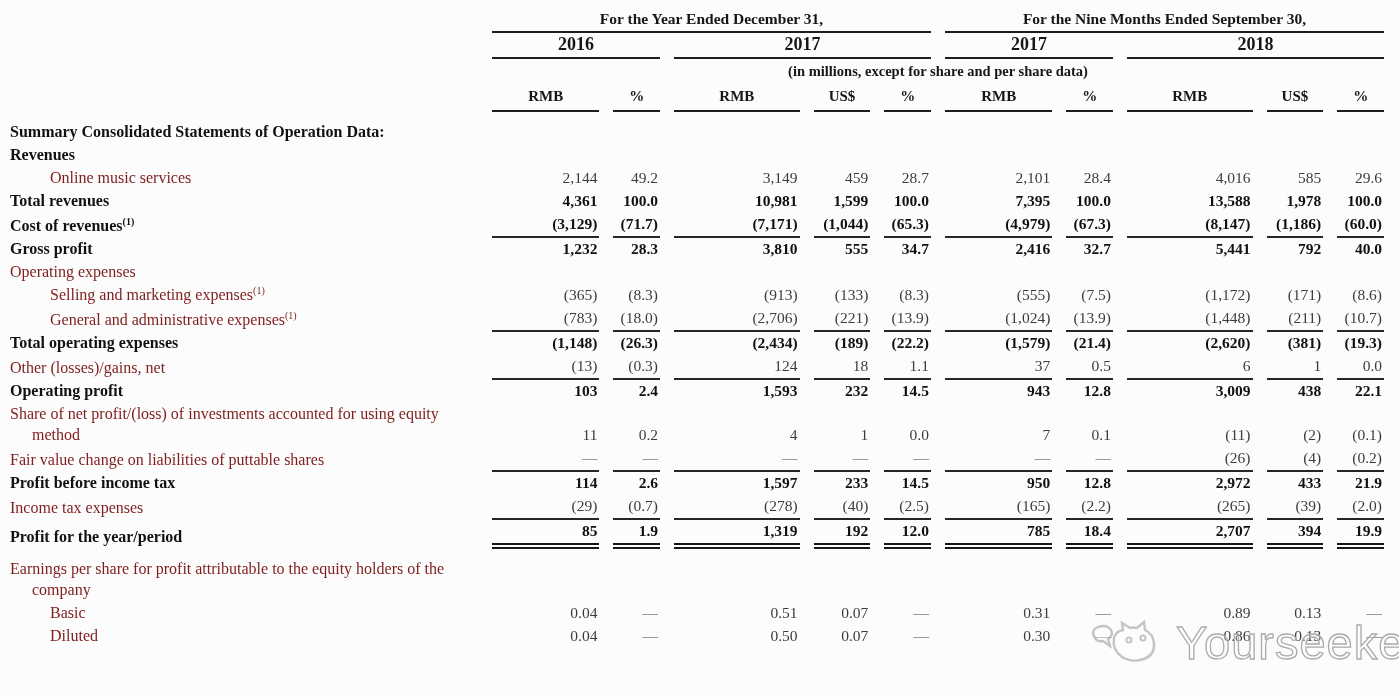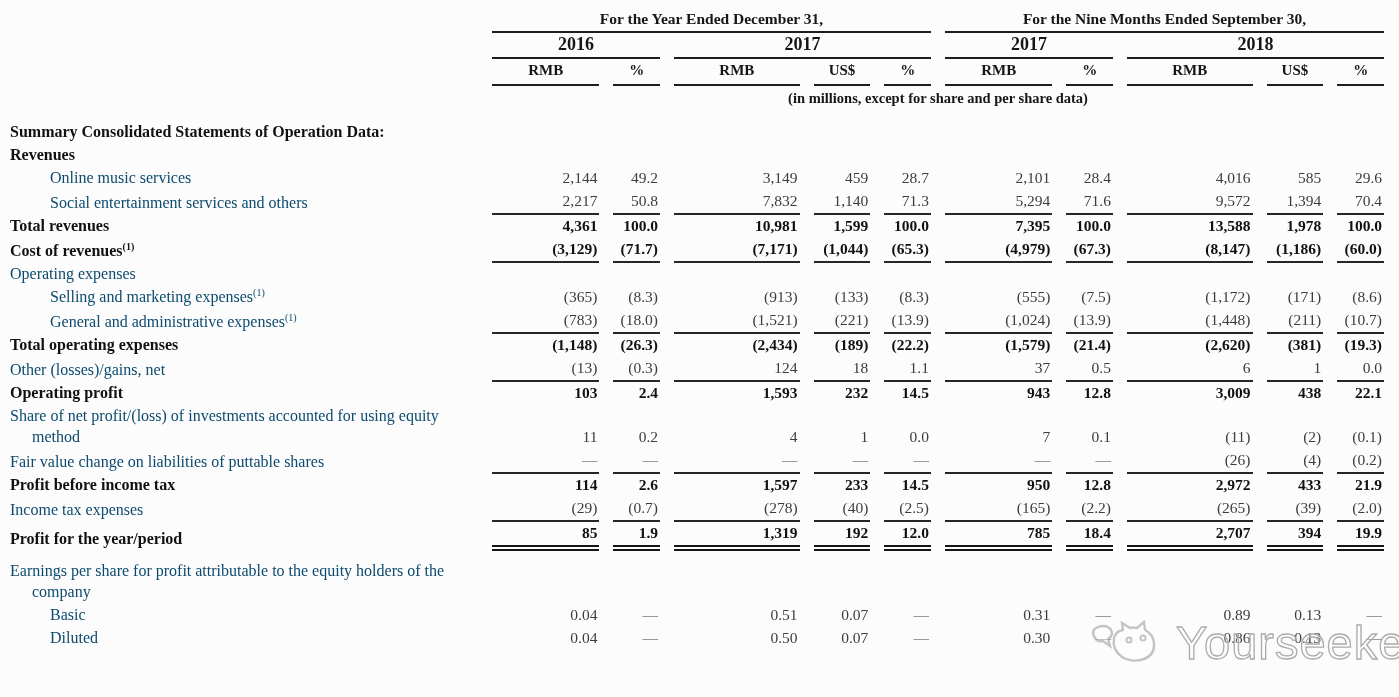--- a/index.html
+++ b/index.html
@@ -19,21 +19,21 @@
   col.c-rmb-w { width:124px; }
   col.c-usd   { width:56px; }
 
   thead th { font-weight:bold; color:#161616; vertical-align:bottom; }
   th.grp  { border-bottom:2px solid #1d1d1d; text-align:center; padding:2px 0 2px; font-size:15.5px; }
   th.yr   { border-bottom:2px solid #1d1d1d; text-align:center; padding:1px 0 2px; font-size:18px; }
   th.ch   { border-bottom:2px solid #1d1d1d; text-align:center; padding:1px 0 3px; font-size:15px; }
   th.note { text-align:center; font-size:14.5px; padding:2px 0 3px; border:none; }
 
   tbody td { vertical-align:bottom; padding:0 0 2px 0; }
-  td.lab { text-align:left; color:#0c4a6e; font-size:16px; }
+  td.lab { text-align:left; color:#7f1d1d; font-size:16px; }
   td.lab.ind1 { padding-left:40px; }
   td.lab.hang { padding-left:22px; text-indent:-22px; }
   td.lab sup { font-size:10px; line-height:0; }
   td.val { text-align:right; padding-right:2px; color:#3c3c3c; white-space:nowrap; }
   .b  { font-weight:bold; color:#111 !important; }
   td.ul  { border-bottom:2px solid #262626; }
   td.uld { border-bottom:6px double #161616; }
   td.dash { color:#7a7a7a; }
   tr.gap td { padding-top:9px; }
 
@@ -78,35 +78,35 @@
       </tr>
       <tr>
         <td></td>
         <th class="yr" colspan="2">2016</th>
         <th class="yr" colspan="3">2017</th>
         <th class="yr" colspan="2">2017</th>
         <th class="yr" colspan="3">2018</th>
       </tr>
       <tr>
         <td></td>
+        <th class="note" colspan="10">(in millions, except for share and per share data)</th>
+      </tr>
+      <tr>
+        <td></td>
         <th class="ch">RMB</th>
         <th class="ch">%</th>
         <th class="ch">RMB</th>
         <th class="ch">US$</th>
         <th class="ch">%</th>
         <th class="ch">RMB</th>
         <th class="ch">%</th>
         <th class="ch">RMB</th>
         <th class="ch">US$</th>
         <th class="ch">%</th>
       </tr>
-      <tr>
-        <td></td>
-        <th class="note" colspan="10">(in millions, except for share and per share data)</th>
-      </tr>
     </thead>
     <tbody id="tbody">
         <tr class="gap">
           <td class="lab b"><span>Summary Consolidated Statements of Operation Data:</span></td>
           <td colspan="10"></td>
         </tr>
         <tr>
           <td class="lab b"><span>Revenues</span></td>
           <td colspan="10"></td>
         </tr>
@@ -117,33 +117,20 @@
           <td class="val">3,149</td>
           <td class="val">459</td>
           <td class="val">28.7</td>
           <td class="val">2,101</td>
           <td class="val">28.4</td>
           <td class="val">4,016</td>
           <td class="val">585</td>
           <td class="val">29.6</td>
         </tr>
         <tr>
-          <td class="lab ind1"><span>Social entertainment services and others</span></td>
-          <td class="val ul">2,217</td>
-          <td class="val ul">50.8</td>
-          <td class="val ul">7,832</td>
-          <td class="val ul">1,140</td>
-          <td class="val ul">71.3</td>
-          <td class="val ul">5,294</td>
-          <td class="val ul">71.6</td>
-          <td class="val ul">9,572</td>
-          <td class="val ul">1,394</td>
-          <td class="val ul">70.4</td>
-        </tr>
-        <tr>
           <td class="lab b"><span>Total revenues</span></td>
           <td class="val b">4,361</td>
           <td class="val b">100.0</td>
           <td class="val b">10,981</td>
           <td class="val b">1,599</td>
           <td class="val b">100.0</td>
           <td class="val b">7,395</td>
           <td class="val b">100.0</td>
           <td class="val b">13,588</td>
           <td class="val b">1,978</td>
@@ -156,41 +143,54 @@
           <td class="val b ul">(7,171)</td>
           <td class="val b ul">(1,044)</td>
           <td class="val b ul">(65.3)</td>
           <td class="val b ul">(4,979)</td>
           <td class="val b ul">(67.3)</td>
           <td class="val b ul">(8,147)</td>
           <td class="val b ul">(1,186)</td>
           <td class="val b ul">(60.0)</td>
         </tr>
         <tr>
+          <td class="lab b"><span>Gross profit</span></td>
+          <td class="val b">1,232</td>
+          <td class="val b">28.3</td>
+          <td class="val b">3,810</td>
+          <td class="val b">555</td>
+          <td class="val b">34.7</td>
+          <td class="val b">2,416</td>
+          <td class="val b">32.7</td>
+          <td class="val b">5,441</td>
+          <td class="val b">792</td>
+          <td class="val b">40.0</td>
+        </tr>
+        <tr>
           <td class="lab"><span>Operating expenses</span></td>
           <td colspan="10"></td>
         </tr>
         <tr>
           <td class="lab ind1"><span>Selling and marketing expenses</span><sup>(1)</sup></td>
           <td class="val">(365)</td>
           <td class="val">(8.3)</td>
           <td class="val">(913)</td>
           <td class="val">(133)</td>
           <td class="val">(8.3)</td>
           <td class="val">(555)</td>
           <td class="val">(7.5)</td>
           <td class="val">(1,172)</td>
           <td class="val">(171)</td>
           <td class="val">(8.6)</td>
         </tr>
         <tr>
           <td class="lab ind1"><span>General and administrative expenses</span><sup>(1)</sup></td>
           <td class="val ul">(783)</td>
           <td class="val ul">(18.0)</td>
-          <td class="val ul">(1,521)</td>
+          <td class="val ul">(2,706)</td>
           <td class="val ul">(221)</td>
           <td class="val ul">(13.9)</td>
           <td class="val ul">(1,024)</td>
           <td class="val ul">(13.9)</td>
           <td class="val ul">(1,448)</td>
           <td class="val ul">(211)</td>
           <td class="val ul">(10.7)</td>
         </tr>
         <tr>
           <td class="lab b"><span>Total operating expenses</span></td>

